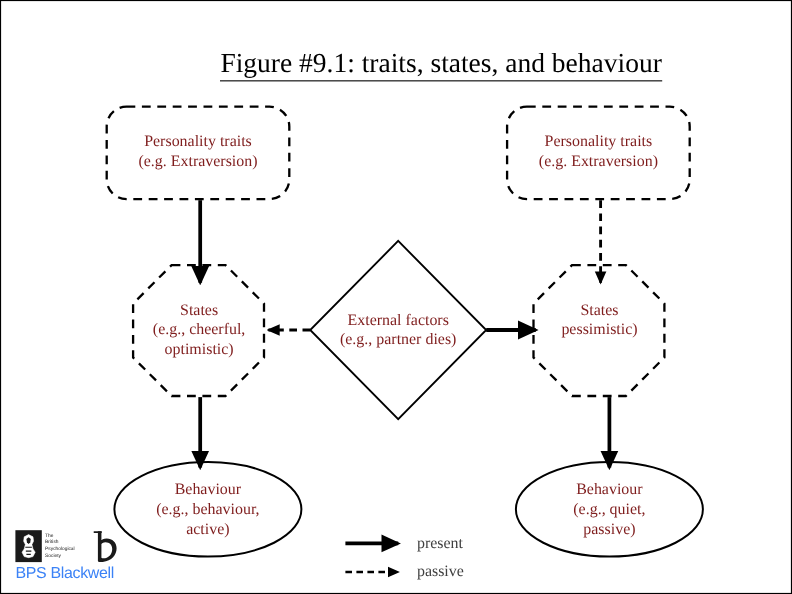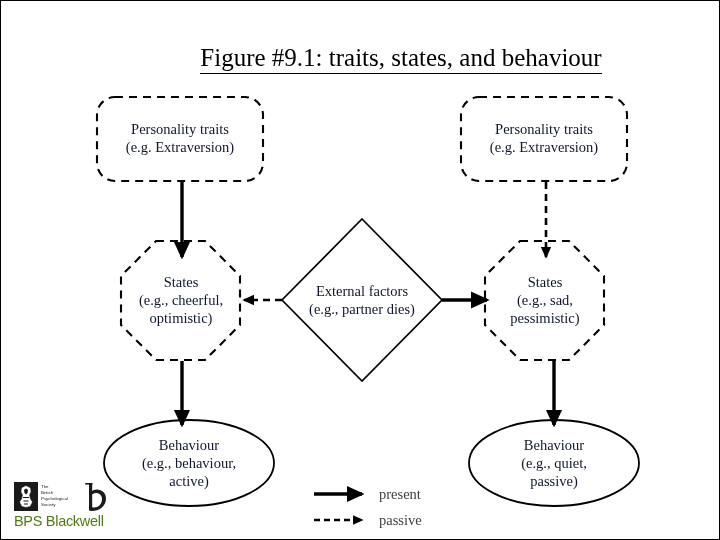--- a/index.html
+++ b/index.html
@@ -42,21 +42,21 @@
   .slide-title span {
     border-bottom: 1.5px solid #000000;
     padding-bottom: 2px;
   }
   .node-label {
     position: absolute;
     text-align: center;
     font-family: "Liberation Serif", serif;
     font-size: 14.5px;
     line-height: 18px;
-    color: #0f172a;
+    color: #7f1d1d;
     white-space: nowrap;
   }
   .legend-label {
     position: absolute;
     font-family: "Liberation Serif", serif;
     font-size: 14.5px;
     color: #404040;
   }
   
   #logo {
@@ -103,21 +103,21 @@
     width: 28px;
     height: 29px;
   }
   .logo-wordmark {
     position: absolute;
     left: 0;
     top: 31px;
     font-family: "Liberation Sans", sans-serif;
     font-size: 14.5px;
     font-weight: 500;
-    color: #4d7c0f;
+    color: #3b82f6;
     letter-spacing: -0.3px;
   }
 </style>
 </head>
 <body>
 
 <div id="slide">
 
   <h1 class="slide-title">
     <span>Figure #9.1: traits, states, and behaviour</span>
@@ -175,21 +175,20 @@
   </div>
 
   <div class="node-label" style="left:104px; top:272px; width:152px;">
     <div>States</div>
     <div>(e.g., cheerful,</div>
     <div>optimistic)</div>
   </div>
 
   <div class="node-label" style="left:468px; top:272px; width:152px;">
     <div>States</div>
-    <div>(e.g., sad,</div>
     <div>pessimistic)</div>
   </div>
 
   <div class="node-label" style="left:271px; top:281px; width:180px;">
     <div>External factors</div>
     <div>(e.g., partner dies)</div>
   </div>
 
   <div class="node-label" style="left:103px; top:435px; width:170px;">
     <div>Behaviour</div>

